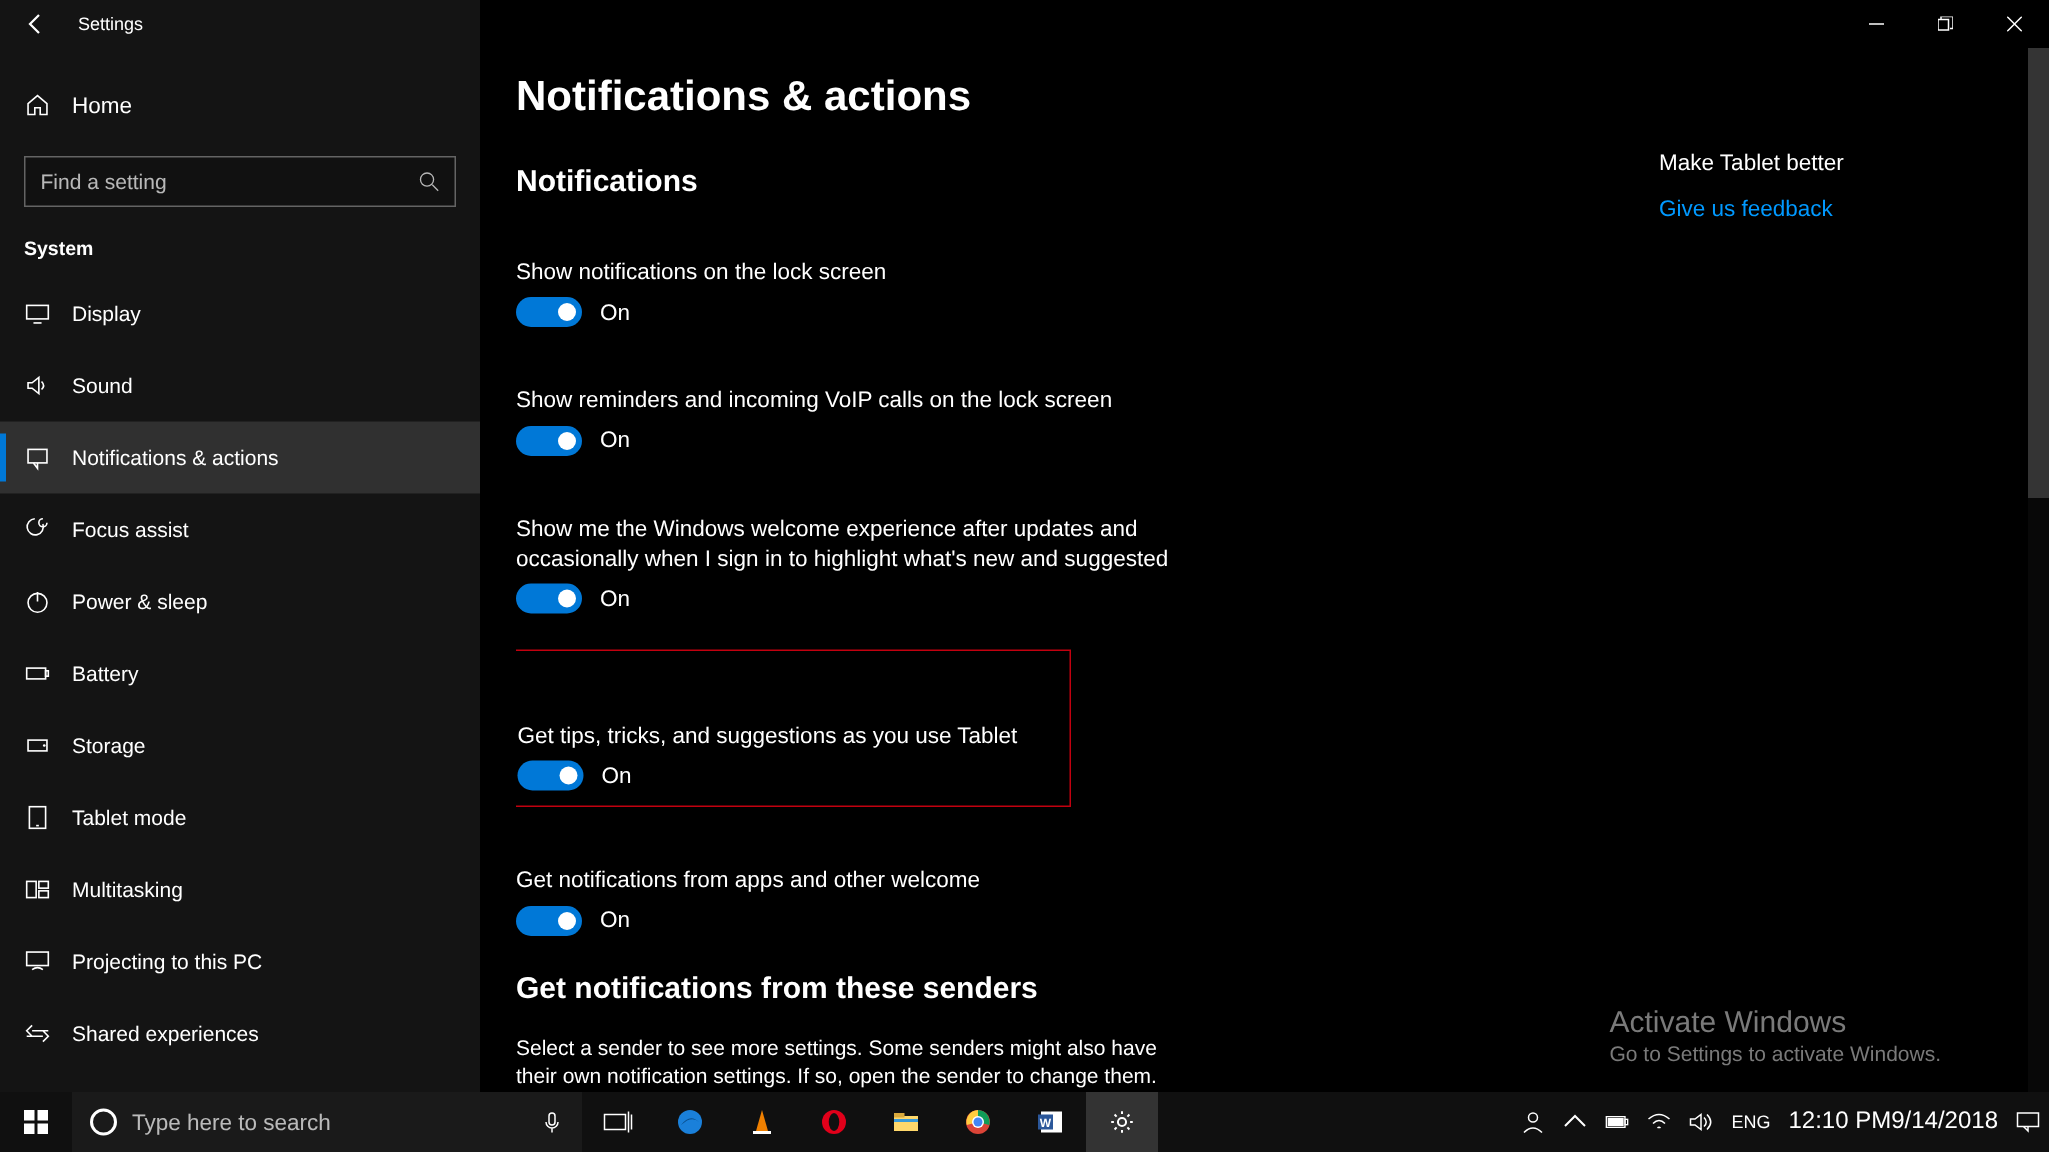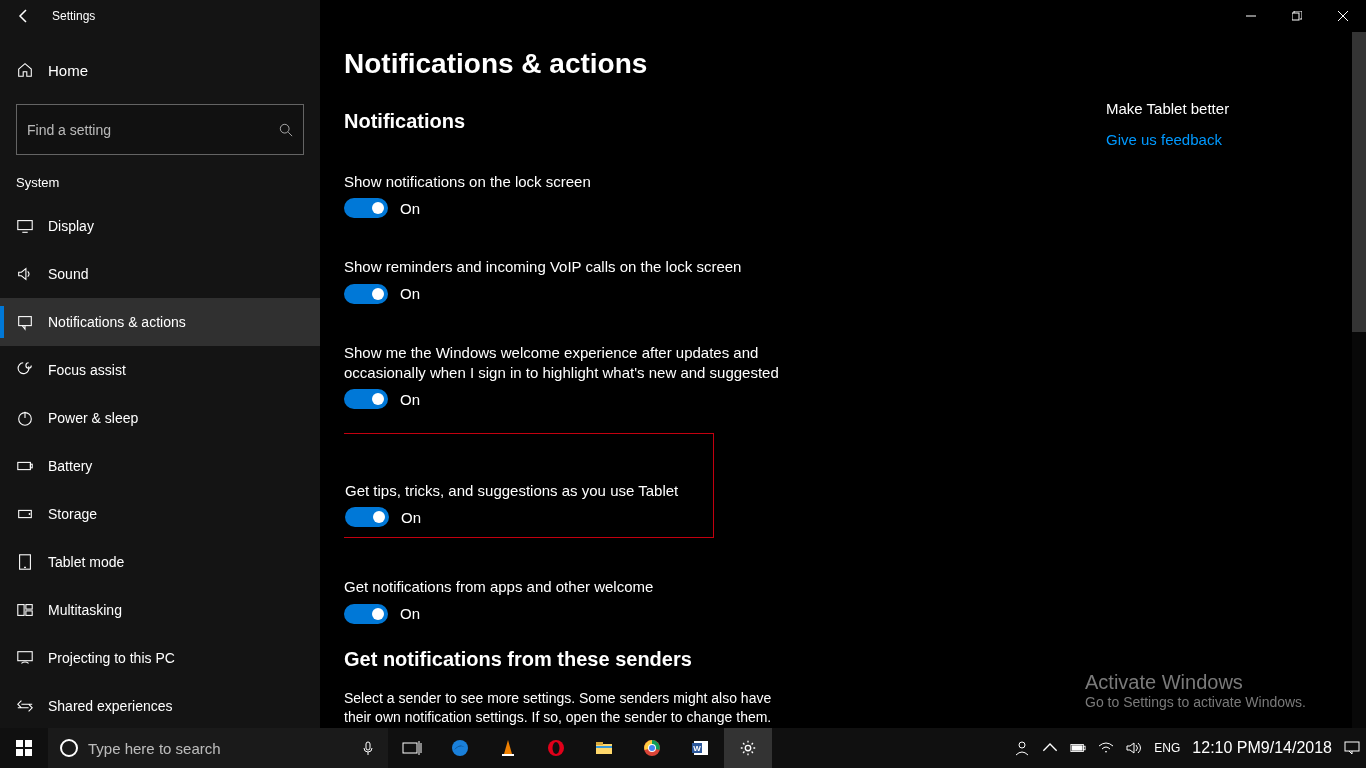--- a/index.html
+++ b/index.html
@@ -11,24 +11,24 @@
 .titlebar .apptitle { font-size: 12px; color: #fff; padding-left: 4px; }
 .win-controls { position: absolute; top: 0; right: 0; display: flex; }
 .win-controls div { width: 46px; height: 32px; display: flex; align-items: center; justify-content: center; cursor: pointer; }
 .win-controls svg { width: 10px; height: 10px; stroke: #fff; fill: none; }
 
 
 .sidebar { position: absolute; top: 0; left: 0; width: 320px; height: 728px; background: rgba(255,255,255,0.08); padding-top: 48px; }
 .sidebar .home { display: flex; align-items: center; height: 44px; padding: 0 16px; cursor: pointer; }
 .sidebar .home svg { width: 18px; height: 18px; fill: none; stroke: #fff; stroke-width: 1.2; }
 .sidebar .home span { font-size: 15px; margin-left: 14px; }
-.searchbox { margin: 12px 16px 20px 16px; height: 51px; border: 1px solid rgba(255,255,255,0.35); display: flex; align-items: center; padding: 0 10px; cursor: text; background: rgba(0,0,0,0.15); }
+.searchbox { margin: 12px 16px 20px 16px; height: 34px; border: 1px solid rgba(255,255,255,0.35); display: flex; align-items: center; padding: 0 10px; cursor: text; background: rgba(0,0,0,0.15); }
 .searchbox span { flex: 1; font-size: 14px; color: rgba(255,255,255,0.7); }
 .searchbox svg { width: 14px; height: 14px; fill: none; stroke: rgba(255,255,255,0.7); }
-.section-label { font-size: 13px; font-weight: 400; padding: 0 16px 12px 16px; }
+.section-label { font-size: 13px; font-weight: 700; padding: 0 16px 12px 16px; }
 .navitem { display: flex; align-items: center; height: 48px; padding: 0 16px; cursor: pointer; position: relative; }
 .navitem svg { width: 18px; height: 18px; fill: none; stroke: #fff; stroke-width: 1.2; }
 .navitem span { font-size: 14px; margin-left: 14px; }
 .navitem.active { background: rgba(255,255,255,0.12); }
 .navitem.active::before { content: ""; position: absolute; left: 0; top: 8px; width: 4px; height: 32px; background: #0078d7; }
 
 
 .main { position: absolute; top: 48px; left: 344px; right: 0; bottom: 40px; overflow: hidden; }
 .page-title { font-size: 28px; font-weight: 600; margin-bottom: 30px; }
 .section-heading { font-size: 20px; font-weight: 600; margin-bottom: 18px; }
@@ -45,21 +45,21 @@
 .sender-row .sender-icon { width: 36px; height: 36px; background: #e3008c; margin-right: 14px; display: flex; align-items: center; justify-content: center; }
 .sender-row .sender-icon svg { width: 22px; height: 16px; stroke: #fff; stroke-width: 1.5; fill: none; }
 .sender-row .sender-name { flex: 1; font-size: 15px; }
 
 
 .rightrail { position: absolute; top: 100px; right: 40px; width: 220px; }
 .rightrail .rr-title { font-size: 15px; margin-bottom: 14px; }
 .rightrail .rr-link { font-size: 15px; color: #0099ff; cursor: pointer; }
 
 
-.activate { position: absolute; right: 60px; bottom: 58px; color: #7a7a7a; margin-left: 18px; }
+.activate { position: absolute; right: 72px; bottom: 58px; color: #7a7a7a; margin-left: 18px; }
 .activate .a-title { font-size: 20px; }
 .activate .a-sub { font-size: 14px; }
 
 
 .vscroll { position: absolute; right: 0; top: 32px; bottom: 40px; width: 14px; background: rgba(255,255,255,0.03); }
 .vscroll .thumb { position: absolute; top: 0; width: 14px; height: 300px; background: rgba(255,255,255,0.18); }
 
 
 .taskbar { position: absolute; bottom: 0; left: 0; right: 0; height: 40px; background: #101010; display: flex; align-items: center; }
 .tb-btn { width: 48px; height: 40px; display: flex; align-items: center; justify-content: center; cursor: pointer; }

